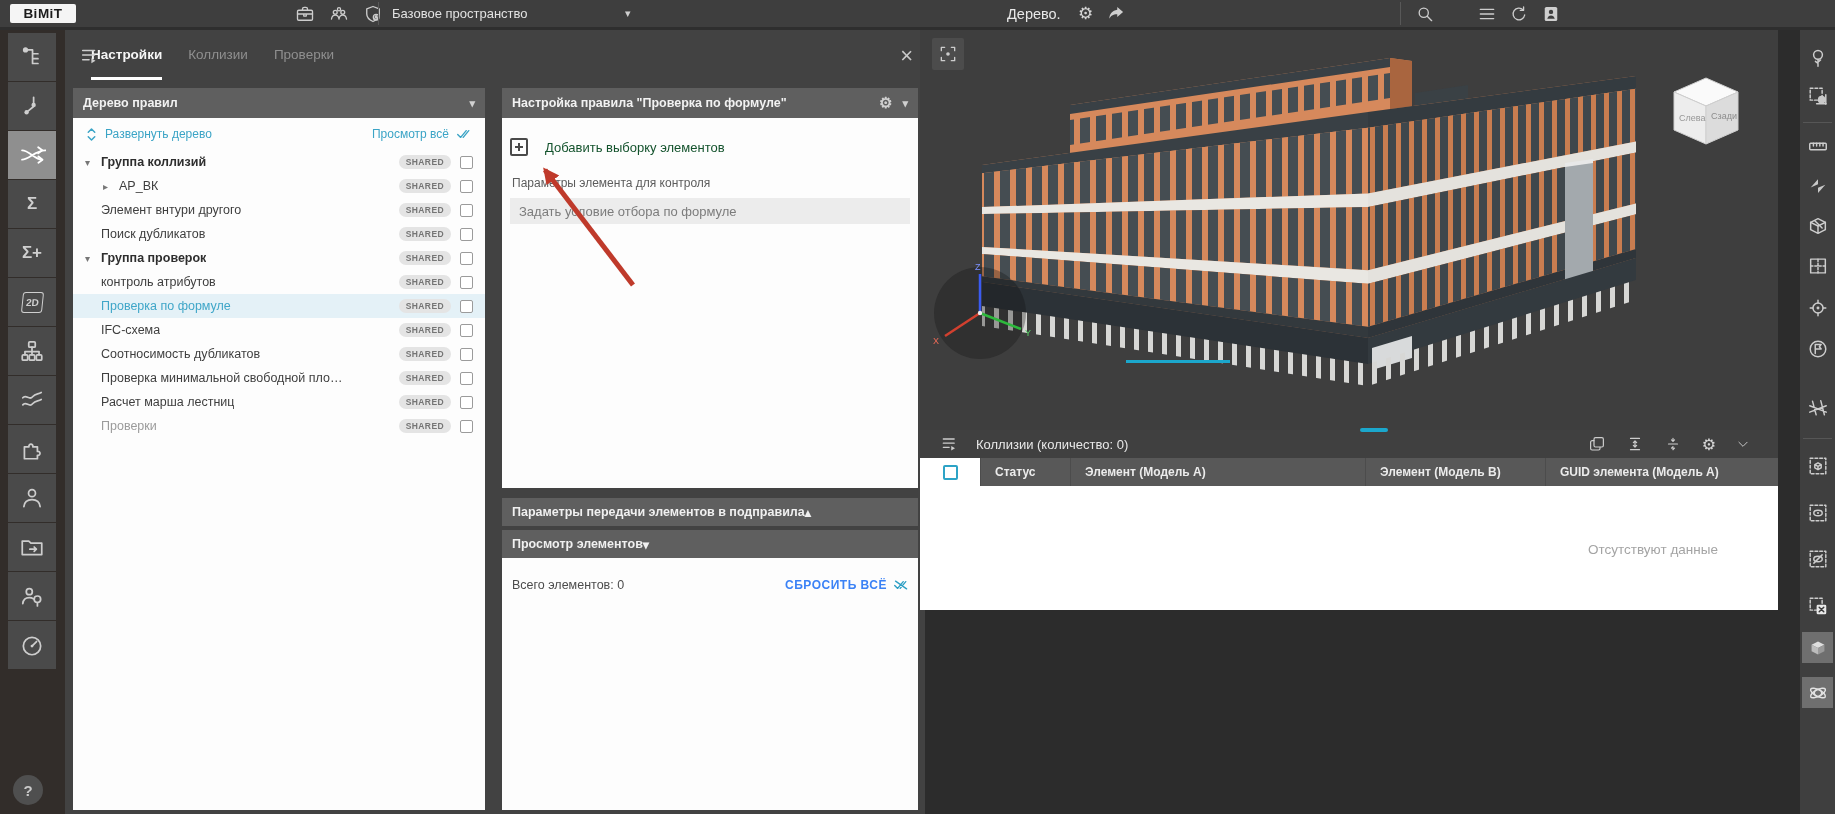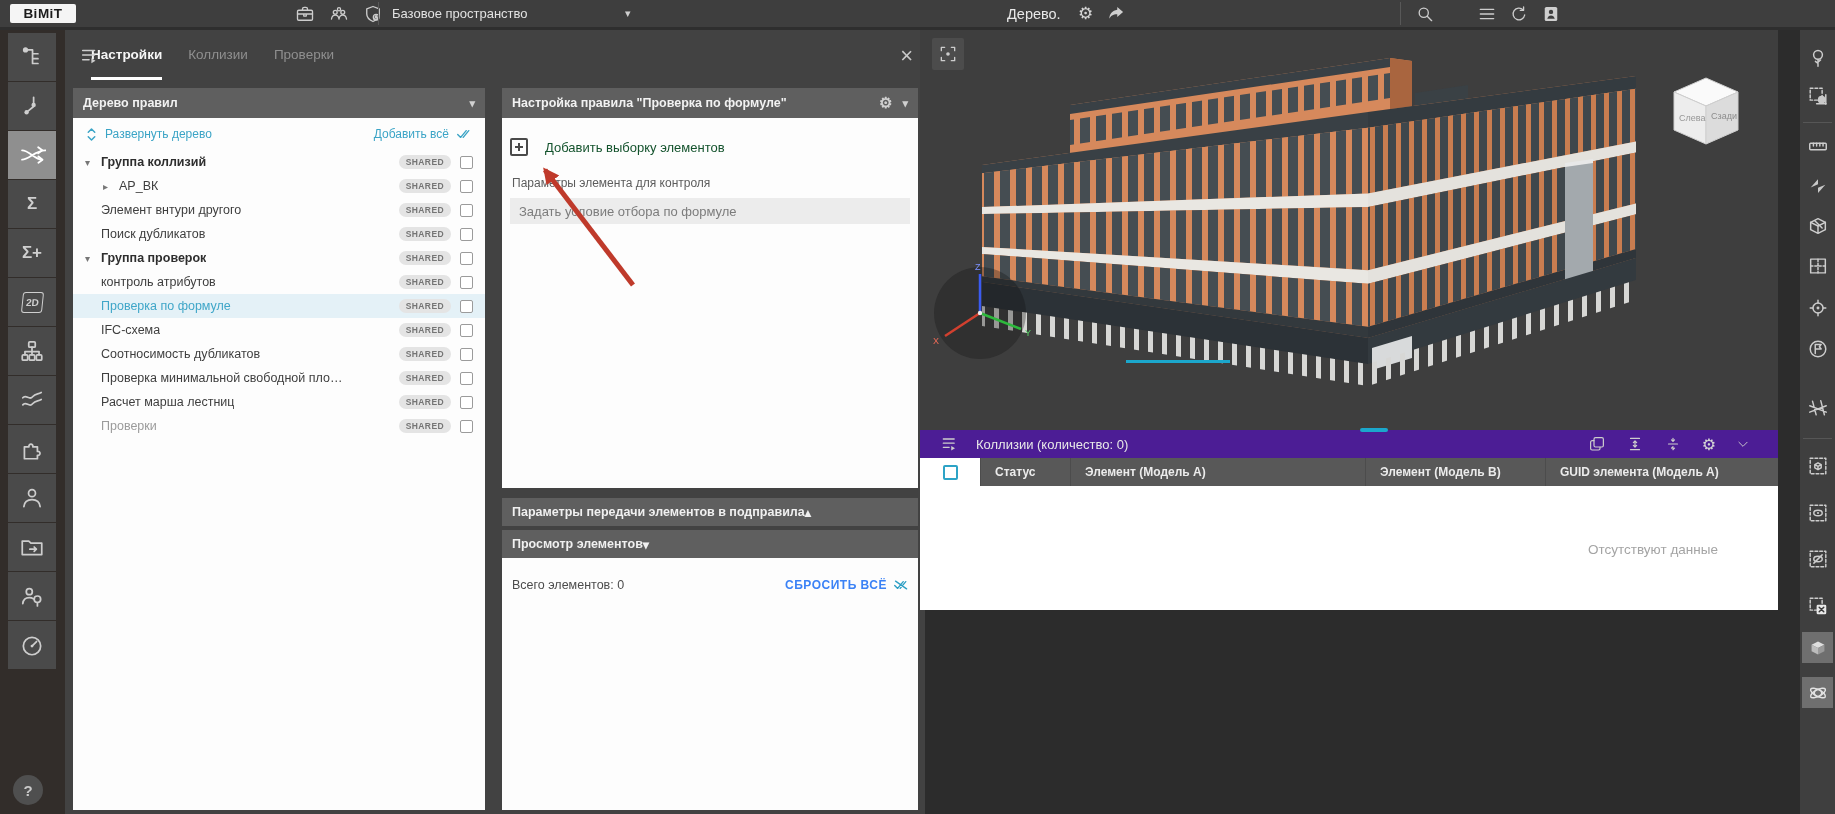--- a/index.html
+++ b/index.html
@@ -94,21 +94,21 @@
   
   #viewport { position:absolute; left:920px; top:30px; width:858px; height:580px; background:#3e3e3e; overflow:hidden; }
   .fs-btn { position:absolute; left:12px; top:8px; width:32px; height:32px; background:#4c4c4c;
     border-radius:2px; display:flex; align-items:center; justify-content:center; cursor:pointer; }
   #viewcube { position:absolute; left:742px; top:36px; cursor:pointer; }
   #gizmo { position:absolute; left:5px; top:228px; pointer-events:none; }
   .teal-line { position:absolute; left:206px; top:330px; width:104px; height:3px; background:#1ba7cc; }
   
   #collpanel { position:absolute; left:0; top:400px; width:858px; height:384px; background:#fff; }
   .drag-handle { position:absolute; left:440px; top:-2px; width:28px; height:4px; background:#1ba7cc; border-radius:2px; cursor:row-resize; }
-  .chead { height:28px; background:#4c1d95; display:flex; align-items:center; padding:0 28px 0 20px; }
+  .chead { height:28px; background:#404040; display:flex; align-items:center; padding:0 28px 0 20px; }
   .chead .ctitle { margin-left:16px; font-size:13px; color:#e8e8e8; }
   .chead .sp { flex:1; }
   .chead .cic { margin-left:20px; cursor:pointer; display:flex; align-items:center; }
   .thead { height:28px; display:flex; }
   .thcell { background:#585858; display:flex; align-items:center; padding-left:14px;
     font-size:12px; font-weight:bold; color:#ebebeb; border-left:1px solid #4c4c4c; }
   .thcheck { width:60px; background:#fff; display:flex; align-items:center; justify-content:center; }
   .bigcbx { width:15px; height:15px; border:2px solid #2da3c6; border-radius:2px; background:#fff; cursor:pointer; }
   .tbody { position:relative; height:328px; }
   .empty-state { position:absolute; left:668px; top:56px; font-size:13.5px; color:#a4a4a4; }
@@ -306,21 +306,21 @@
         <span class="sp"></span>
         <span class="pch">▾</span>
       </div>
       <div class="pwhite" id="treebody">
         <div class="treebar">
           <svg class="ic" width="13" height="15" viewBox="0 0 14 16" style="stroke:#3ba4c6;margin-right:7px">
               <path d="M3.5 5.5 7 2l3.5 3.5M3.5 10.5 7 14l3.5-3.5"></path>
             </svg>
           <span class="link">Развернуть дерево</span>
           <span class="sp"></span>
-          <span class="link">Добавить всё</span>
+          <span class="link">Просмотр всё</span>
           <svg class="ic" width="17" height="14" viewBox="0 0 20 16" style="stroke:#3ba4c6;margin-left:7px">
               <path d="M2 8.5 5.5 12l6.5-8M8.5 12 15 4"></path>
             </svg>
         </div>
         <div id="treerows">
             <div class="trow bold">
               <span class="caret" style="margin-left: 0px;">▾</span>
               <span class="tlabel">Группа коллизий</span>
               <span class="sp"></span>
               <span class="badge">SHARED</span>

